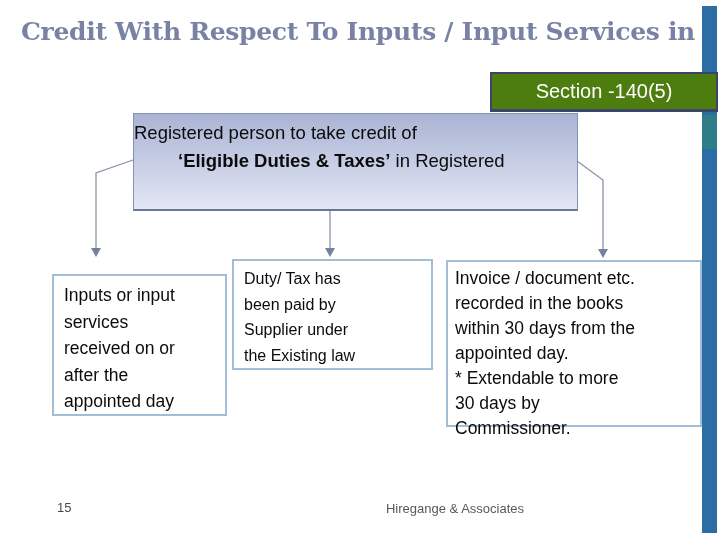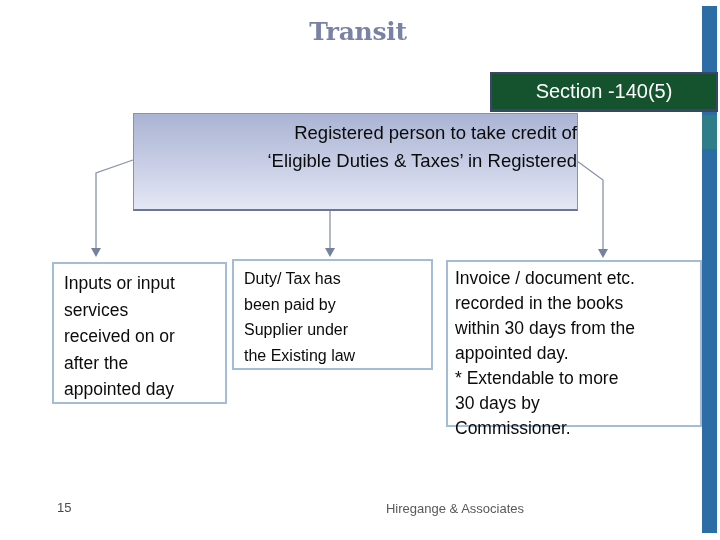--- a/index.html
+++ b/index.html
@@ -23,53 +23,53 @@
     text-align:center;
     font-family:"DejaVu Serif", serif;
     font-weight:bold;
     font-size:25px;line-height:36px;
     color:#7981a4;
     letter-spacing:-0.3px;
   }
   
   .section-badge{
     position:absolute;left:490px;top:72px;width:224px;height:35px;
-    background:#14532d;
+    background:#4d7c0f;
     border:2px solid #3a4569;
     border-bottom-width:3px;
     color:#ffffff;
     font-size:20px;line-height:35px;
     text-align:center;
     z-index:3;
   }
   
   .main-box{
     position:absolute;left:133px;top:113px;width:443px;height:90px;
     background:linear-gradient(to bottom,#aab4d3 0%,#c9cfe6 55%,#e4e7f4 100%);
     border:1px solid #8791b5;
     border-bottom:2px solid #6b7499;
-    text-align:right;
+    text-align:left;
     font-size:18.5px;line-height:28px;
     color:#0b0b0b;
     padding-top:5px;
     z-index:2;
   }
-  .main-box .bold{font-weight:normal;}
+  .main-box .bold{font-weight:bold;margin-left:44px;}
   
   .cond-box{
     position:absolute;
     background:#ffffff;
     border:2px solid #a3bdd7;
     color:#0b0b0b;
     white-space:pre-line;
     overflow:visible;
     z-index:2;
   }
   .cond-inputs{
-    left:52px;top:262px;width:161px;height:132px;
+    left:52px;top:274px;width:161px;height:132px;
     font-size:17.5px;line-height:26.5px;
     padding:6px 0 0 10px;
   }
   .cond-duty{
     left:232px;top:259px;width:187px;height:102px;
     font-size:16px;line-height:25.5px;
     padding:5px 0 0 10px;
   }
   .cond-invoice{
     left:446px;top:260px;width:229px;height:159px;
@@ -91,21 +91,21 @@
     font-size:13px;color:#595959;
   }
 </style>
 </head>
 <body>
 
 <div class="accent-bar"></div>
 <div class="accent-teal"></div>
 
 <div class="title">
-  <div>Transit</div>
+  <div>Credit With Respect To Inputs / Input Services in</div>
 </div>
 
 <div class="section-badge">
   <span>Section -140(5)</span>
 </div>
 
 <div class="main-box">
   <div>Registered person to take credit of</div>
   <div><span class="bold">‘Eligible Duties &amp; Taxes’</span><span> in Registered</span></div>
 </div>

